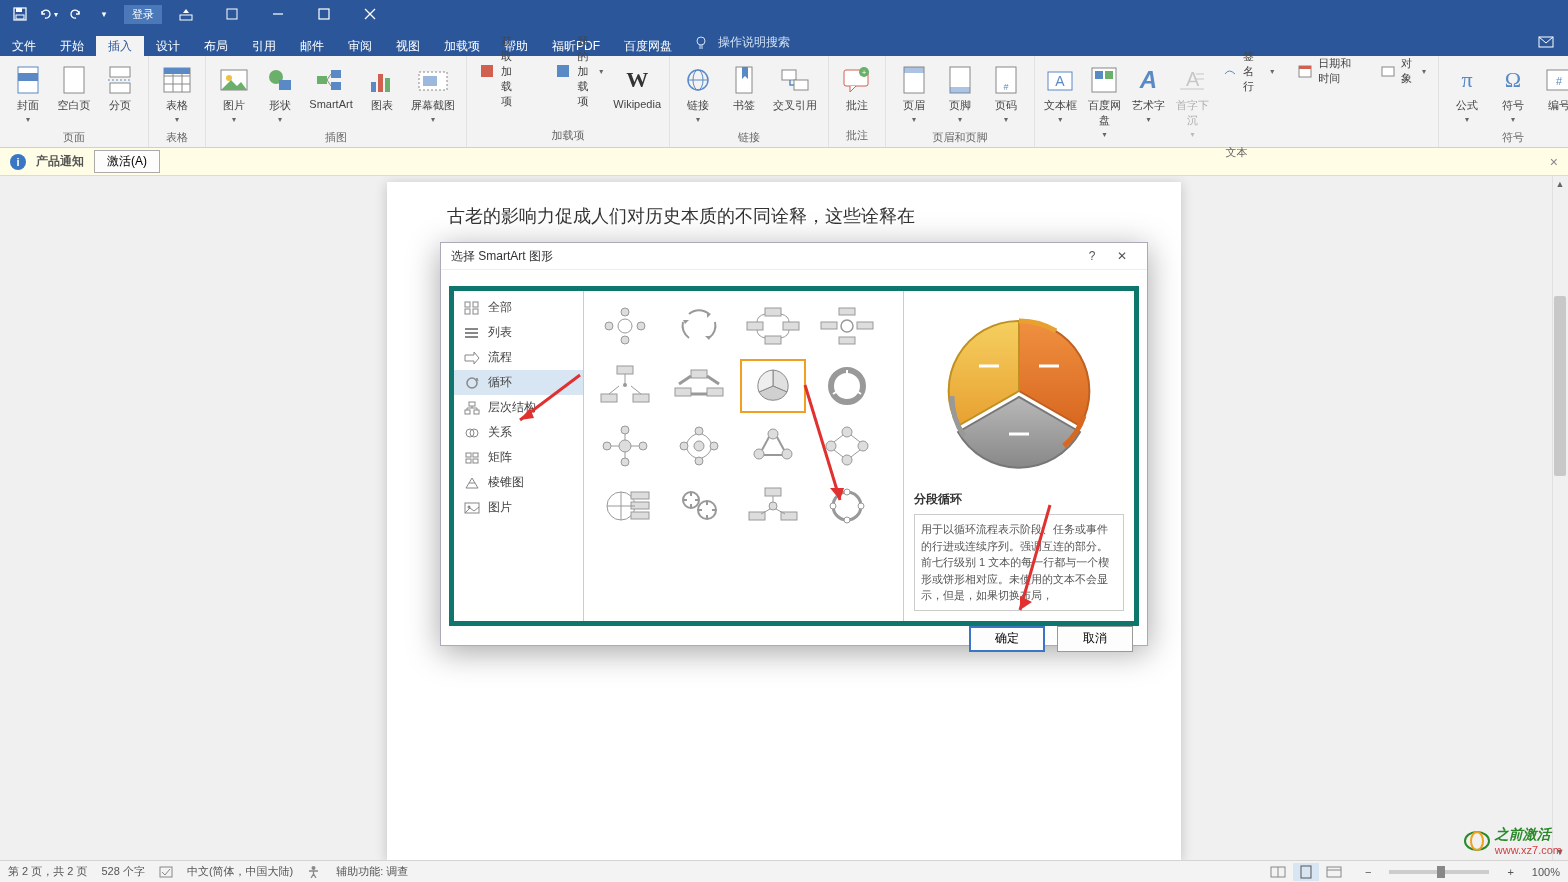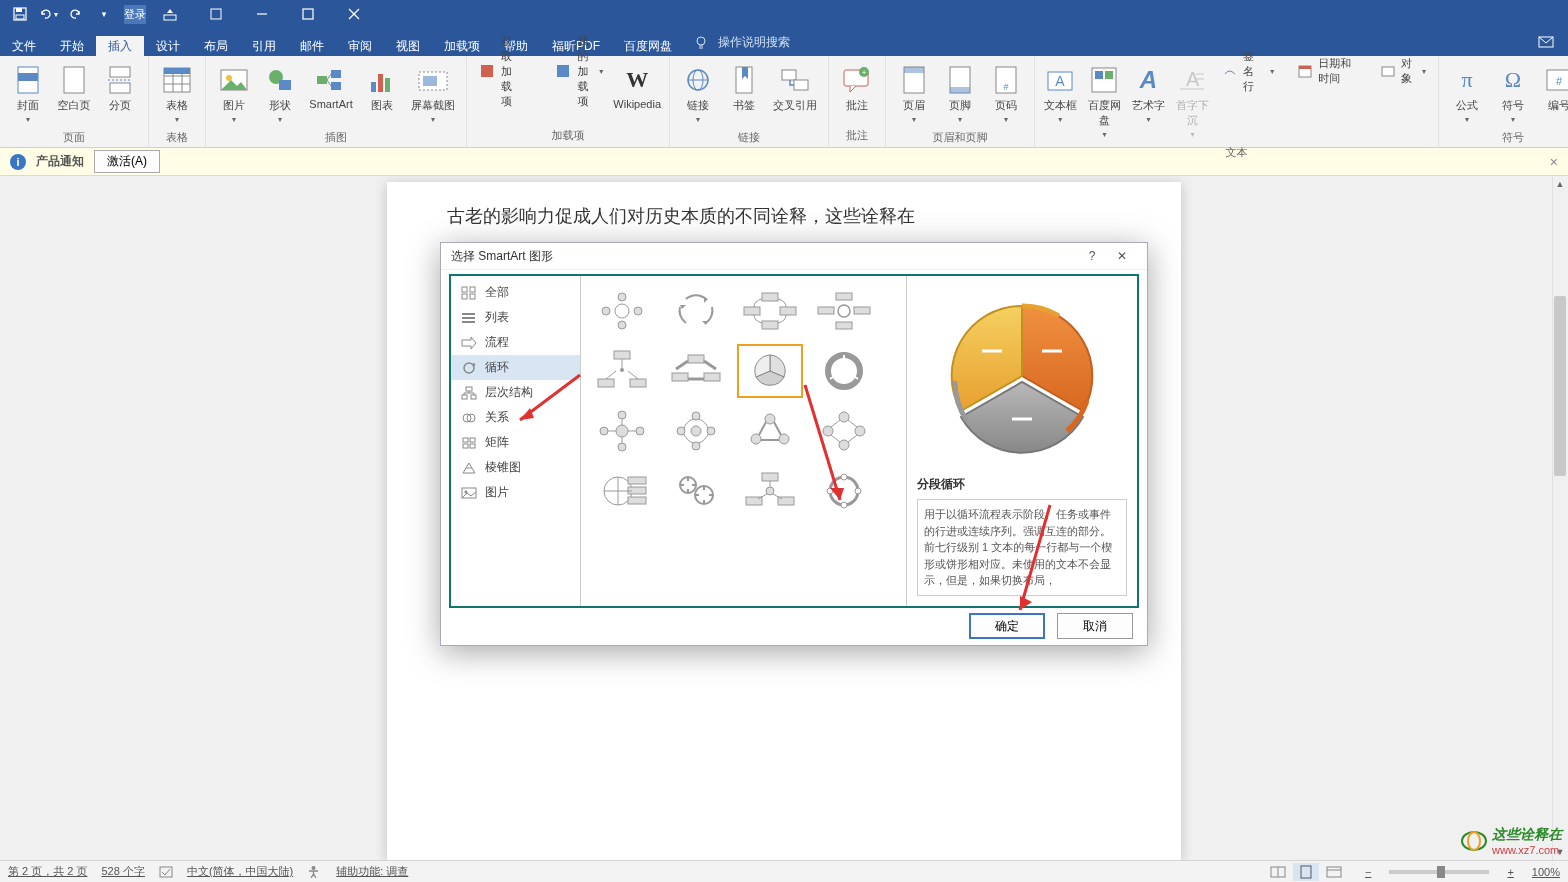--- a/index.html
+++ b/index.html
@@ -4,21 +4,21 @@
 <style>
 * { margin: 0; padding: 0; box-sizing: border-box; font-family: "Microsoft YaHei", "Segoe UI", sans-serif; }
 body { background: #fff; width: 1568px; height: 882px; overflow: hidden; position: relative; }
 
 
 .titlebar { height: 28px; background: #2b579a; display: flex; align-items: center; color: #fff; font-size: 12px; }
 .qat { display: flex; align-items: center; gap: 4px; padding: 0 8px; }
 .qat-btn { width: 24px; height: 24px; display: flex; align-items: center; justify-content: center; cursor: pointer; }
 .title-center { flex: 1; text-align: center; }
 .title-right { display: flex; align-items: center; gap: 2px; padding-right: 4px; }
-.login-btn { background: #4a78b8; padding: 2px 0; font-size: 11px; cursor: pointer; }
+.login-btn { background: #4a78b8; padding: 2px 8px; font-size: 11px; cursor: pointer; }
 .win-btn { width: 44px; height: 28px; display: flex; align-items: center; justify-content: center; cursor: pointer; }
 
 
 .tabrow { height: 28px; background: #2b579a; display: flex; align-items: stretch; color: #fff; font-size: 12px; }
 .tab { padding: 0 12px; display: flex; align-items: center; cursor: pointer; margin-top: 8px; }
 .tab.active { background: #f3f3f3; color: #2b579a; }
 .tellme { display: flex; align-items: center; gap: 10px; padding: 0 10px; color: #cfe0f3; }
 .share-right { margin-left: auto; padding: 0 14px; display:flex; align-items:center; }
 
 
@@ -45,42 +45,42 @@
 .doc-text { font-size: 18px; color: #333; font-family: "SimSun", serif; }
 .scrollbar-v { position: absolute; right: 0; top: 0; bottom: 0; width: 16px; background: #f0f0f0; border-left: 1px solid #e0e0e0; }
 .scroll-thumb { position: absolute; right: 2px; top: 120px; width: 12px; height: 180px; background: #c8c8c8; border-radius: 2px; }
 .scroll-arrow { position:absolute; right:0; width:16px; height:16px; display:flex; align-items:center; justify-content:center; font-size:9px; color:#666; }
 
 
 .dialog { position: absolute; left: 440px; top: 242px; width: 708px; height: 404px; background: #fff; border: 1px solid #aab; box-shadow: 0 6px 30px rgba(0,0,0,0.35); display: flex; flex-direction: column; }
 .dlg-title { height: 32px; display: flex; align-items: center; padding: 0 10px; font-size: 12px; color: #333; border-bottom: 1px solid #eee; }
 .dlg-title .sp { flex: 1; }
 .dlg-title .dlg-btn { width: 30px; height: 26px; display: flex; align-items: center; justify-content: center; cursor: pointer; color: #555; }
-.dlg-body { flex: 1; display: flex; border-top: 1px solid #ddd; margin: 4px 8px 0; border: 2px solid #0f766e; }
+.dlg-body { flex: 1; display: flex; border-top: 1px solid #ddd; margin: 16px 8px 0; border: 5px solid #0f766e; }
 .dlg-cats { width: 130px; border-right: 1px solid #ccc; padding: 4px 0; }
 .cat-item { display: flex; align-items: center; gap: 8px; padding: 4px 10px; font-size: 12px; color: #444; cursor: pointer; }
 .cat-item.sel { background: #d8e6f4; }
 .cat-ico { width: 16px; height: 14px; display:flex; align-items:center; justify-content:center; }
 .dlg-gallery { flex: 1; border-right: 1px solid #ccc; padding: 8px; display: grid; grid-template-columns: repeat(4, 66px); grid-auto-rows: 54px; gap: 6px 8px; align-content: start; overflow: auto; }
 .gal-item { border: 1px solid transparent; display: flex; align-items: center; justify-content: center; cursor: pointer; }
 .gal-item.sel { border: 2px solid #f0a020; background: #fff; }
 .gal-thumb { width: 56px; height: 44px; }
 .dlg-preview { width: 230px; padding: 10px; display: flex; flex-direction: column; }
 .preview-img { height: 180px; display: flex; align-items: center; justify-content: center; }
 .preview-title { font-size: 12px; font-weight: bold; color: #333; margin: 10px 0 6px; }
 .preview-desc { flex: 1; border: 1px solid #ccc; padding: 6px; font-size: 11px; color: #555; line-height: 1.5; overflow-y: scroll; }
 .dlg-footer { height: 44px; display: flex; align-items: center; justify-content: flex-end; gap: 12px; padding: 0 14px; }
 .dlg-footer button { width: 76px; height: 26px; font-size: 12px; border: 1px solid #999; background: #fdfdfd; cursor: pointer; }
 .dlg-footer button.primary { border: 2px solid #3a76c4; }
 
 
 .red-arrow { position: absolute; pointer-events: none; }
 
 
-.statusbar { position: absolute; bottom: 0; left: 0; right: 0; height: 22px; background: #f3f3f3; border-top: 1px solid #d4d4d4; display: flex; align-items: center; font-size: 11px; color: #555; padding: 0 8px; gap: 14px; text-decoration: underline; }
+.statusbar { position: absolute; bottom: 0; left: 0; right: 0; height: 22px; background: #f3f3f3; border-top: 1px solid #d4d4d4; display: flex; align-items: center; font-size: 11px; color: #555; padding: 0 8px; gap: 14px; }
 .statusbar .sp { flex: 1; }
 .view-btns { display: flex; gap: 2px; }
 .view-btn { width: 26px; height: 18px; display: flex; align-items: center; justify-content: center; cursor: pointer; border:1px solid transparent; }
 .zoom-slider { width: 100px; height: 4px; background: #ccc; position: relative; }
 .zoom-thumb { position: absolute; left: 48px; top: -4px; width: 8px; height: 12px; background: #888; }
 
 
 .watermark { position: absolute; right: 6px; bottom: 26px; font-size: 14px; color: #2a8a2a; font-style: italic; font-weight: bold; display:flex; align-items:center; gap:4px; }
 .watermark .url { color: #d04040; font-size: 11px; font-style: normal; font-weight: normal; }
 
@@ -856,21 +856,21 @@
     <path d="M40 5 L10 110" stroke="#e03030" stroke-width="3"></path>
     <path d="M10 110 L10 96 L22 102 Z" fill="#e03030"></path>
   </svg>
 
 <div class="watermark">
   <svg width="28" height="22">
       <ellipse cx="14" cy="11" rx="12" ry="9" fill="none" stroke="#2a8a2a" stroke-width="2"></ellipse>
       <ellipse cx="14" cy="11" rx="6" ry="9" fill="none" stroke="#f0a020" stroke-width="2"></ellipse>
     </svg>
   <div>
-    <div>这些诠释在</div>
+    <div>之前激活</div>
     <div class="url">www.xz7.com</div>
   </div>
 </div>
 
 <div class="statusbar">
   <span>第 2 页，共 2 页</span>
   <span>528 个字</span>
   <span>
       <svg width="14" height="14">
         <rect x="1" y="2" width="12" height="10" fill="none" stroke="#888"></rect>

